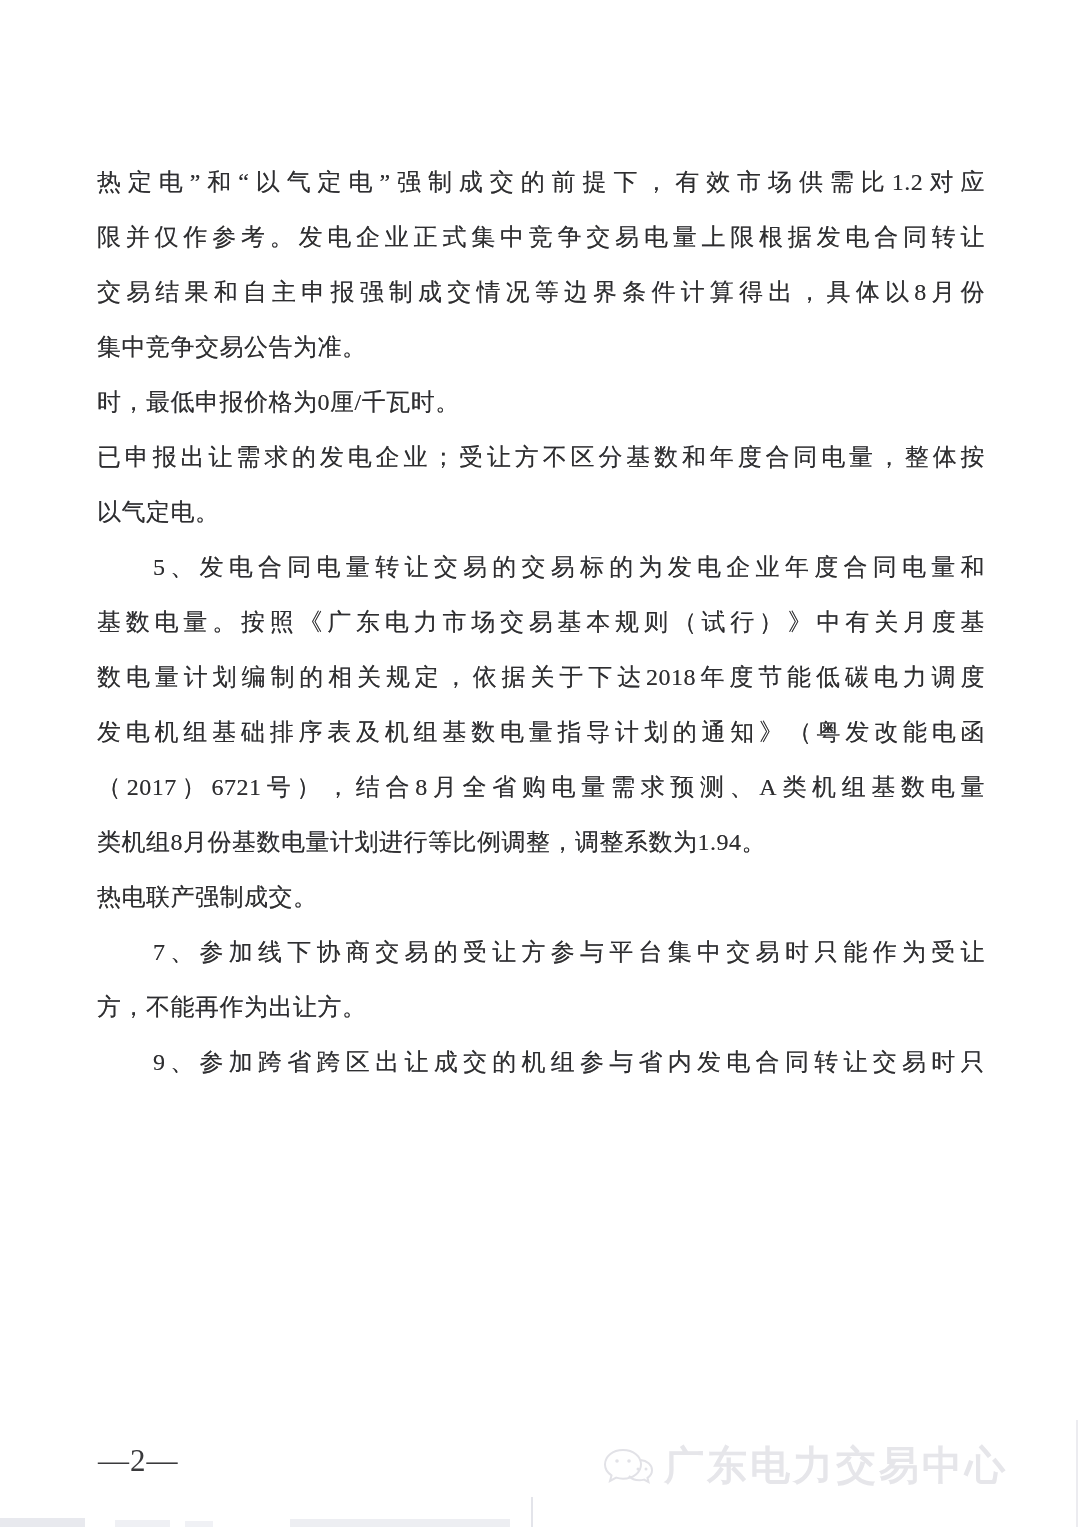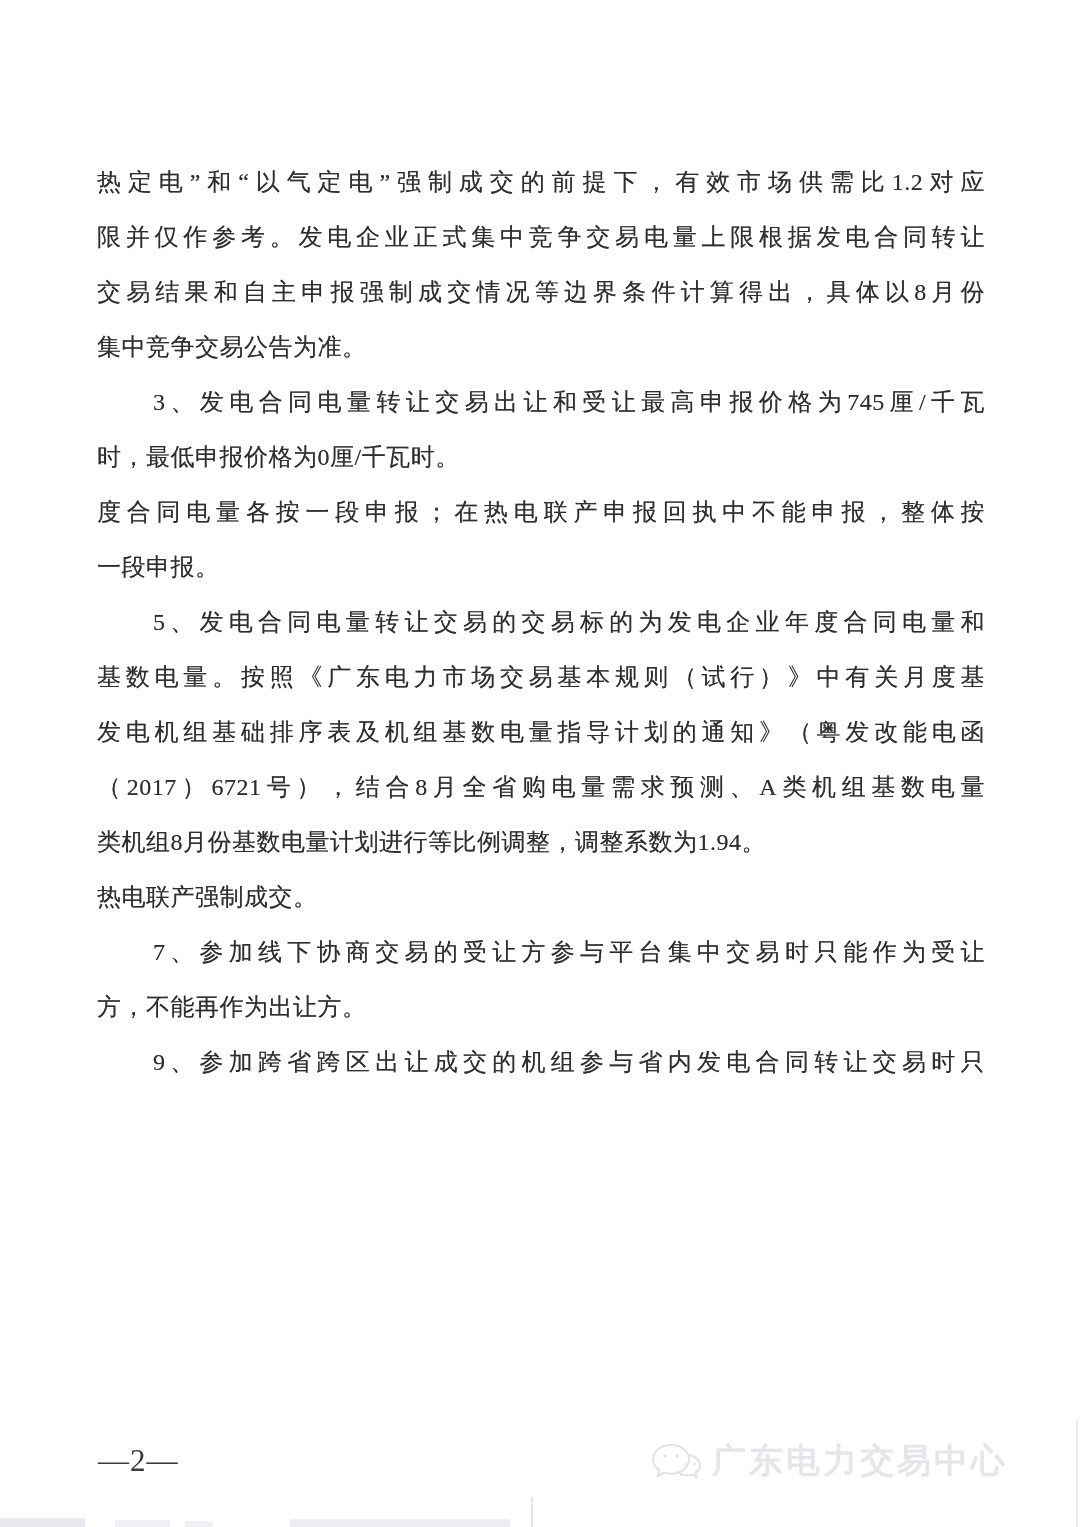--- a/index.html
+++ b/index.html
@@ -57,21 +57,21 @@
   .watermark {
     position: absolute;
     right: 72px;
     top: 1438px;
     display: flex;
     align-items: center;
     gap: 10px;
     color: #e6e6ea;
   }
   .watermark .wm-text {
-    font-size: 34px;
+    font-size: 40px;
     font-weight: 600;
     letter-spacing: 3px;
     color: #e6e6ea;
     font-family: "Liberation Sans", "DejaVu Sans", sans-serif;
   }
   .watermark svg { display: block; }
 
   
   .artifact { position: absolute; pointer-events: none; }
   .art-a { left: 0;    top: 1518px; width: 85px;  height: 9px; background: #e8e9ee; }
@@ -84,26 +84,26 @@
 </head>
 <body>
 
 <div class="page">
 
   <div class="content">
     <div class="line fill">热定电”和“以气定电”强制成交的前提下，有效市场供需比1.2对应</div>
     <div class="line fill">限并仅作参考。发电企业正式集中竞争交易电量上限根据发电合同转让</div>
     <div class="line fill">交易结果和自主申报强制成交情况等边界条件计算得出，具体以8月份</div>
     <div class="line">集中竞争交易公告为准。</div>
-    <div class="line fill indent">3、发电合同电量转让交易出让和受让最高申报价格为745厘/千瓦</div>
     <div class="line">时，最低申报价格为0厘/千瓦时。</div>
-    <div class="line fill">度合同电量各按一段申报；在热电联产申报回执中不能申报，整体按</div>
-    <div class="line">一段申报。</div>
+    <div class="line fill">已申报出让需求的发电企业；受让方不区分基数和年度合同电量，整体按</div>
+    <div class="line">以气定电。</div>
     <div class="line fill indent">5、发电合同电量转让交易的交易标的为发电企业年度合同电量和</div>
     <div class="line fill">基数电量。按照《广东电力市场交易基本规则（试行）》中有关月度基</div>
+    <div class="line fill">数电量计划编制的相关规定，依据关于下达2018年度节能低碳电力调度</div>
     <div class="line fill">发电机组基础排序表及机组基数电量指导计划的通知》（粤发改能电函</div>
     <div class="line fill">（2017）6721号），结合8月全省购电量需求预测、A类机组基数电量</div>
     <div class="line">类机组8月份基数电量计划进行等比例调整，调整系数为1.94。</div>
     <div class="line">热电联产强制成交。</div>
     <div class="line fill indent">7、参加线下协商交易的受让方参与平台集中交易时只能作为受让</div>
     <div class="line">方，不能再作为出让方。</div>
     <div class="line fill indent">9、参加跨省跨区出让成交的机组参与省内发电合同转让交易时只</div>
   </div>
 
   <div class="page-number">—2—</div>

